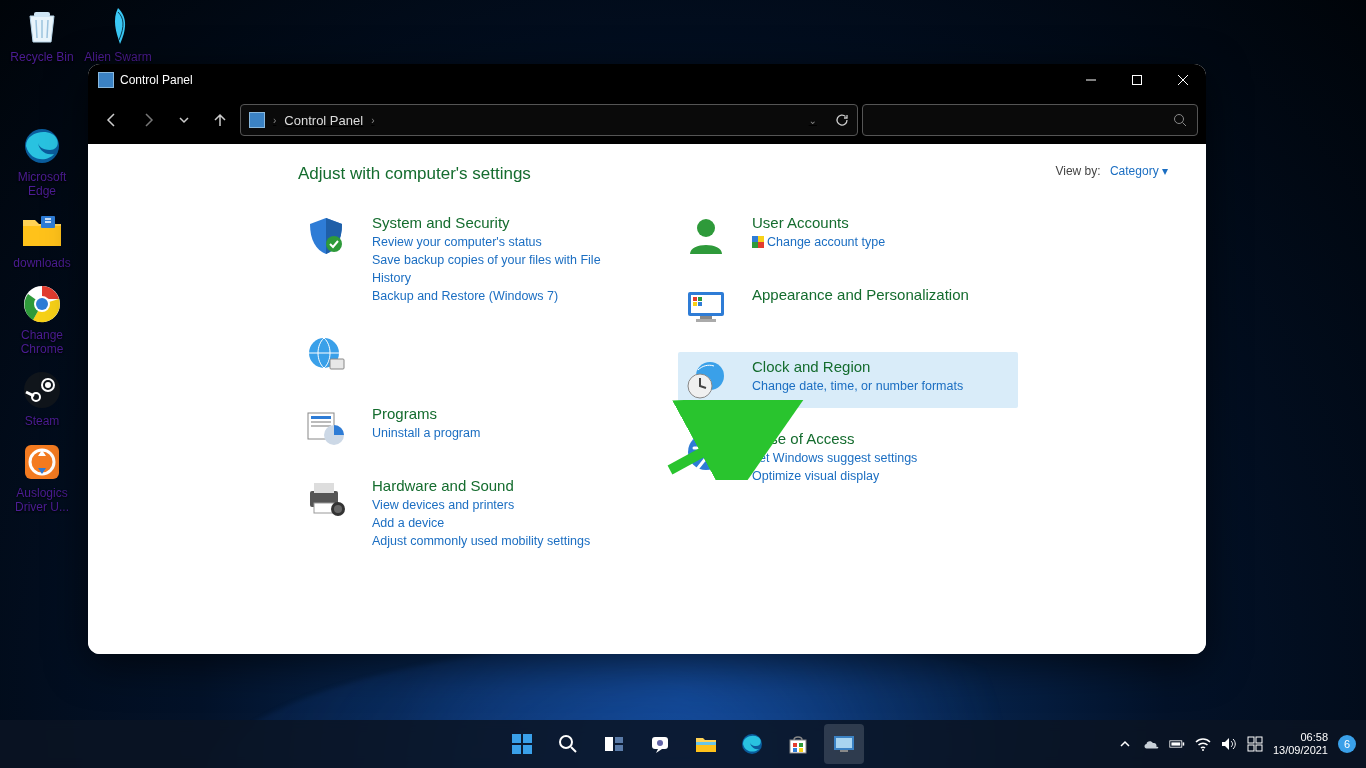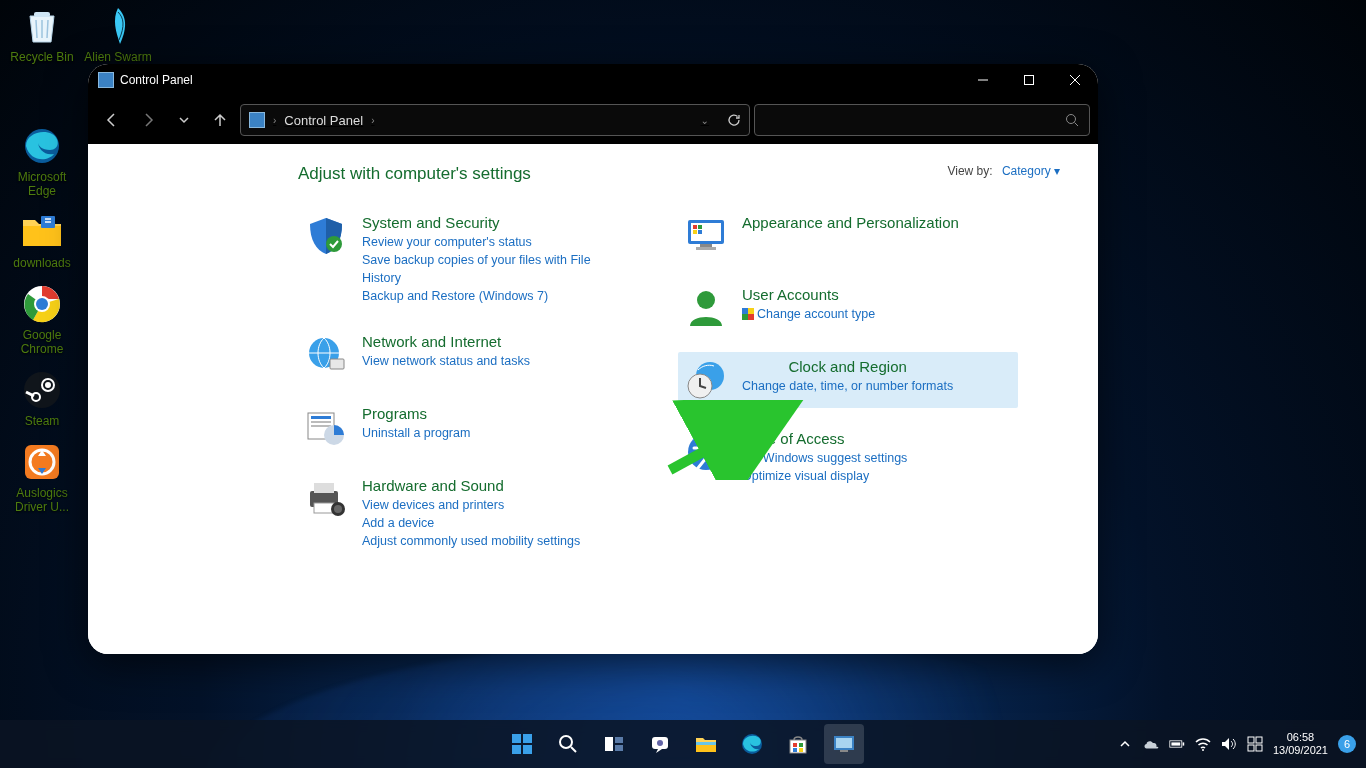--- a/index.html
+++ b/index.html
@@ -4,60 +4,60 @@
 <style>
   * { box-sizing: border-box; margin: 0; padding: 0; font-family: "Segoe UI", Arial, sans-serif; }
   body { width: 1366px; height: 768px; background: radial-gradient(ellipse at 50% 90%, #0b3a7a 0%, #031229 50%, #000409 100%); overflow: hidden; position: relative; }
   
   body::before { content:""; position:absolute; left:200px; top:640px; width:1000px; height:300px;
     background: radial-gradient(circle at 50% 50%, rgba(40,110,220,.35), rgba(0,0,0,0) 60%),
                 radial-gradient(circle at 30% 60%, rgba(20,70,150,.4), rgba(0,0,0,0) 55%);
     border-radius:50%; filter: blur(2px);}
   
   .desktop { position:absolute; top:4px; left:4px; width:84px; }
-  .di { width:76px; text-align:center; color:#4d7c0f; font-size:12px; margin-bottom:12px; cursor:pointer;}
+  .di { width:76px; text-align:center; color:#4c1d95; font-size:12px; margin-bottom:12px; cursor:pointer;}
   .di .ic { width:44px; height:44px; margin:0 auto 2px; display:flex; align-items:center; justify-content:center;}
   .di span { display:block; line-height:14px; text-shadow:0 1px 2px #000;}
   
-  .win { position:absolute; left:88px; top:64px; width:1010px; height:590px; background:#fff; border-radius:20px; overflow:hidden; box-shadow:0 10px 40px rgba(0,0,0,.6);text-decoration:underline;}
+  .win { position:absolute; left:88px; top:64px; width:1118px; height:590px; background:#fff; border-radius:12px; overflow:hidden; box-shadow:0 10px 40px rgba(0,0,0,.6);text-decoration:underline;}
   .titlebar { height:32px; background:#000; display:flex; align-items:center; color:#fff; font-size:12px;}
   .titlebar .ticon { width:16px; height:16px; margin:0 6px 0 10px; background:#3b82c4; border:1px solid #89b8dd;}
   .titlebar .ttxt { flex:0 0 auto;}
   .titlebar .spacer { flex:1;}
   .tbtn { width:46px; height:32px; display:flex; align-items:center; justify-content:center; color:#fff;}
   .toolbar { height:48px; background:#000; display:flex; align-items:center; padding:0 8px; gap:4px;}
   .navbtn { width:32px; height:32px; display:flex; align-items:center; justify-content:center; color:#bbb; border-radius:4px;}
   .addr { flex:1; height:32px; border:1px solid #555; border-radius:4px; background:#0a0a0a; display:flex; align-items:center; color:#ddd; font-size:13px; padding:0 8px; gap:8px;}
   .addr .aicon{width:16px;height:16px;background:#3b82c4;border:1px solid #89b8dd;}
   .addr .chev{color:#888;font-size:10px;}
   .addr .grow{flex:1;}
   .search { width:336px; height:32px; border:1px solid #555; border-radius:4px; background:#0a0a0a; display:flex; align-items:center; justify-content:flex-end; padding:0 10px; color:#888;}
   
   .content { position:absolute; top:80px; left:0; right:0; bottom:0; background:#fff; padding:20px 48px 20px 210px; overflow:auto;}
   .heading { color:#146c2e; font-size:17px; font-weight:400; margin-bottom:24px;}
   .viewby { position:absolute; right:38px; top:20px; font-size:12px; color:#444;}
   .viewby a{ color:#1b6ec2; margin-left:6px;}
   .grid { display:flex; gap:40px;}
   .col { width:340px; display:flex; flex-direction:column; gap:16px;}
-  .cat { display:flex; gap:14px; padding:6px; border-radius:2px;}
-  .cat.hl { background:#d9ecf9;text-align:center;}
+  .cat { display:flex; gap:24px; padding:6px; border-radius:2px;}
+  .cat.hl { background:#d9ecf9;}
   .cic { width:44px; height:44px; flex:0 0 44px;}
   .ctxt h3 { color:#146c2e; font-size:15px; font-weight:400; margin-bottom:2px; cursor:pointer;}
   .ctxt a { display:block; color:#1b6ec2; font-size:12.5px; line-height:18px; cursor:pointer; text-decoration:none;}
   .shield-mini{display:inline-block;width:12px;height:12px;vertical-align:-2px;margin-right:3px;
     background:conic-gradient(#f7d117 0 25%, #e23c2f 0 50%, #2e9a3a 0 75%, #2e7cd6 0);}
   
   .arrow { position:absolute; pointer-events:none;}
   
   .taskbar { position:absolute; left:0; right:0; bottom:0; height:48px; background:rgba(10,20,35,.85); backdrop-filter:blur(6px); display:flex; align-items:center;}
   .tbcenter { position:absolute; left:50%; transform:translateX(-50%); display:flex; gap:6px;}
   .tb-item { width:40px; height:40px; border-radius:4px; display:flex; align-items:center; justify-content:center;}
   .tb-item.active { background:rgba(255,255,255,.15);}
   .tray { margin-left:auto; display:flex; align-items:center; gap:10px; color:#fff; font-size:11px; padding-right:10px; height:100%;}
-  .tray .clk { text-align:center; line-height:13px;}
+  .tray .clk { text-align:right; line-height:13px;}
   .tray .tic { width:16px; height:16px; display:flex; align-items:center; justify-content:center;}
   .badge { width:18px;height:18px;border-radius:50%;background:#3aa0e9;color:#fff;font-size:11px;display:flex;align-items:center;justify-content:center;}
   svg { display:block;}
 </style>
 </head>
 <body>
 
 <div class="desktop">
   <div class="di">
     <div class="ic">
@@ -102,21 +102,21 @@
     <div class="ic">
       <svg width="40" height="40" viewBox="0 0 40 40">
           <circle cx="20" cy="20" r="18" fill="#fff"></circle>
           <path d="M20 2 A18 18 0 0 1 37 15 L20 15 Z" fill="#e23c2f"></path>
           <path d="M37 15 A18 18 0 0 1 11 36 L20 20 Z" fill="#f7d117"></path>
           <path d="M11 36 A18 18 0 0 1 6 10 L20 20 Z" fill="#2e9a3a"></path>
           <circle cx="20" cy="20" r="8" fill="#fff"></circle>
           <circle cx="20" cy="20" r="6" fill="#2e7cd6"></circle>
         </svg>
     </div>
-    <span>Google Chrome</span>
+    <span>Change Chrome</span>
   </div>
   <div class="di">
     <div class="ic">
       <svg width="40" height="40" viewBox="0 0 40 40">
           <circle cx="20" cy="20" r="18" fill="#10151b"></circle>
           <circle cx="26" cy="15" r="6" fill="none" stroke="#fff" stroke-width="2"></circle>
           <circle cx="26" cy="15" r="3" fill="#fff"></circle>
           <circle cx="14" cy="27" r="4" fill="none" stroke="#fff" stroke-width="2"></circle>
           <path d="M4 22 L12 26" stroke="#fff" stroke-width="3"></path>
         </svg>
@@ -227,24 +227,20 @@
           </div>
         </div>
         <div class="cat">
           <div class="cic">
               <svg width="44" height="44" viewBox="0 0 44 44">
                 <circle cx="20" cy="20" r="15" fill="#3aa0e9"></circle>
                 <path d="M5 20 L35 20 M20 5 C28 12 28 28 20 35 C12 28 12 12 20 5" stroke="#fff" fill="none"></path>
                 <rect x="26" y="26" width="14" height="10" rx="1" fill="#e8e8e8" stroke="#888"></rect>
               </svg>
             </div>
-          <div class="ctxt">
-            <h3>Network and Internet</h3>
-            <a>View network status and tasks</a>
-          </div>
         </div>
         <div class="cat">
           <div class="cic">
               <svg width="44" height="44" viewBox="0 0 44 44">
                 <rect x="4" y="8" width="26" height="26" fill="#fff" stroke="#888"></rect>
                 <rect x="7" y="11" width="20" height="3" fill="#2e7cd6"></rect>
                 <rect x="7" y="16" width="20" height="2" fill="#bbb"></rect>
                 <rect x="7" y="20" width="20" height="2" fill="#bbb"></rect>
                 <circle cx="30" cy="30" r="10" fill="#ccd8e6"></circle>
                 <path d="M30 20 A10 10 0 0 1 40 30 L30 30 Z" fill="#2e7cd6"></path>
@@ -268,49 +264,49 @@
           <div class="ctxt">
             <h3>Hardware and Sound</h3>
             <a>View devices and printers</a>
             <a>Add a device</a>
             <a>Adjust commonly used mobility settings</a>
           </div>
         </div>
       </div>
 
       <div class="col">
+        <div class="cat">
+          <div class="cic">
+              <svg width="44" height="44" viewBox="0 0 44 44">
+                <circle cx="22" cy="14" r="9" fill="#2e9a3a"></circle>
+                <path d="M6 40 C6 28 38 28 38 40 Z" fill="#2e9a3a"></path>
+              </svg>
+            </div>
+          <div class="ctxt">
+            <h3>User Accounts</h3>
+            <a><span class="shield-mini"></span><span>Change account type</span></a>
+          </div>
+        </div>
         <div class="cat">
           <div class="cic">
               <svg width="44" height="44" viewBox="0 0 44 44">
                 <rect x="4" y="6" width="36" height="24" rx="2" fill="#2e7cd6"></rect>
                 <rect x="7" y="9" width="30" height="18" fill="#fff"></rect>
                 <rect x="9" y="11" width="4" height="4" fill="#e23c2f"></rect>
                 <rect x="14" y="11" width="4" height="4" fill="#2e9a3a"></rect>
                 <rect x="9" y="16" width="4" height="4" fill="#f7d117"></rect>
                 <rect x="14" y="16" width="4" height="4" fill="#2e7cd6"></rect>
                 <rect x="16" y="30" width="12" height="3" fill="#888"></rect>
                 <rect x="12" y="33" width="20" height="3" fill="#aaa"></rect>
               </svg>
             </div>
           <div class="ctxt">
             <h3>Appearance and Personalization</h3>
           </div>
         </div>
-        <div class="cat">
-          <div class="cic">
-              <svg width="44" height="44" viewBox="0 0 44 44">
-                <circle cx="22" cy="14" r="9" fill="#2e9a3a"></circle>
-                <path d="M6 40 C6 28 38 28 38 40 Z" fill="#2e9a3a"></path>
-              </svg>
-            </div>
-          <div class="ctxt">
-            <h3>User Accounts</h3>
-            <a><span class="shield-mini"></span><span>Change account type</span></a>
-          </div>
-        </div>
         <div class="cat hl">
           <div class="cic">
               <svg width="44" height="44" viewBox="0 0 44 44">
                 <circle cx="26" cy="18" r="14" fill="#3aa0e9"></circle>
                 <path d="M14 12 C18 8 24 6 30 8" stroke="#fff" fill="none"></path>
                 <circle cx="16" cy="28" r="12" fill="#f0f0f0" stroke="#888"></circle>
                 <path d="M16 20 L16 28 L22 30" stroke="#444" stroke-width="2" fill="none"></path>
               </svg>
             </div>
           <div class="ctxt">

